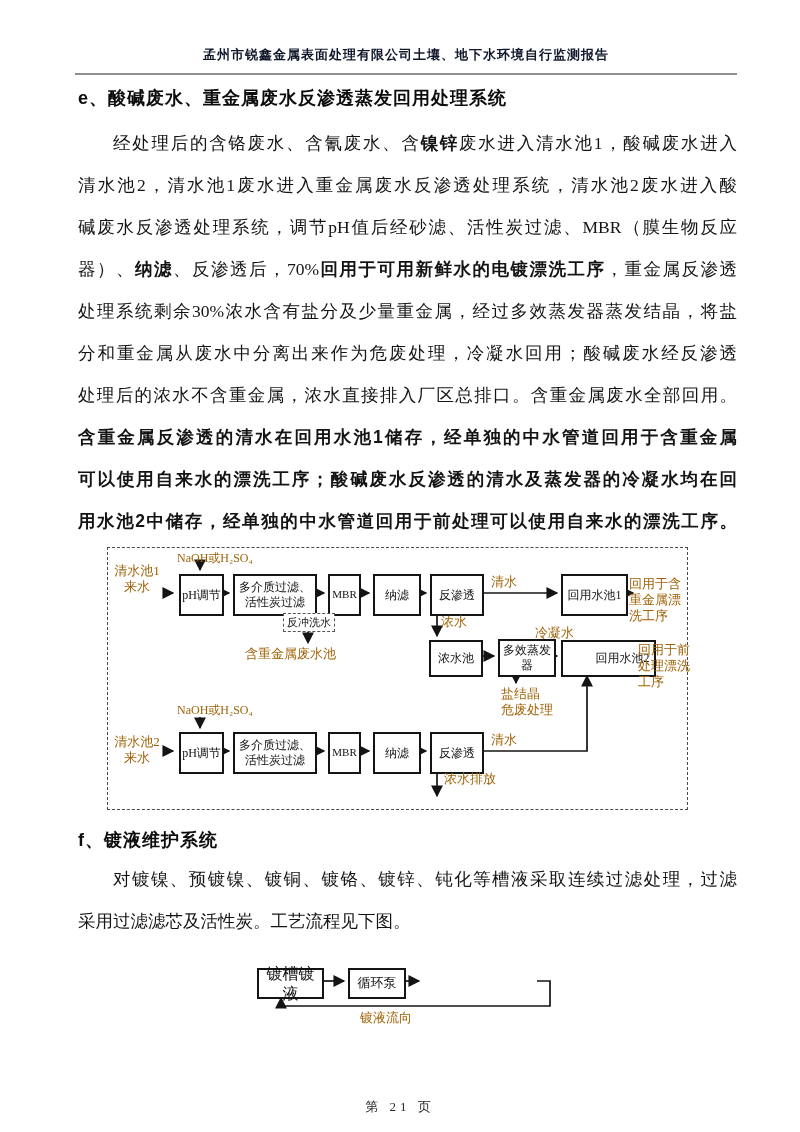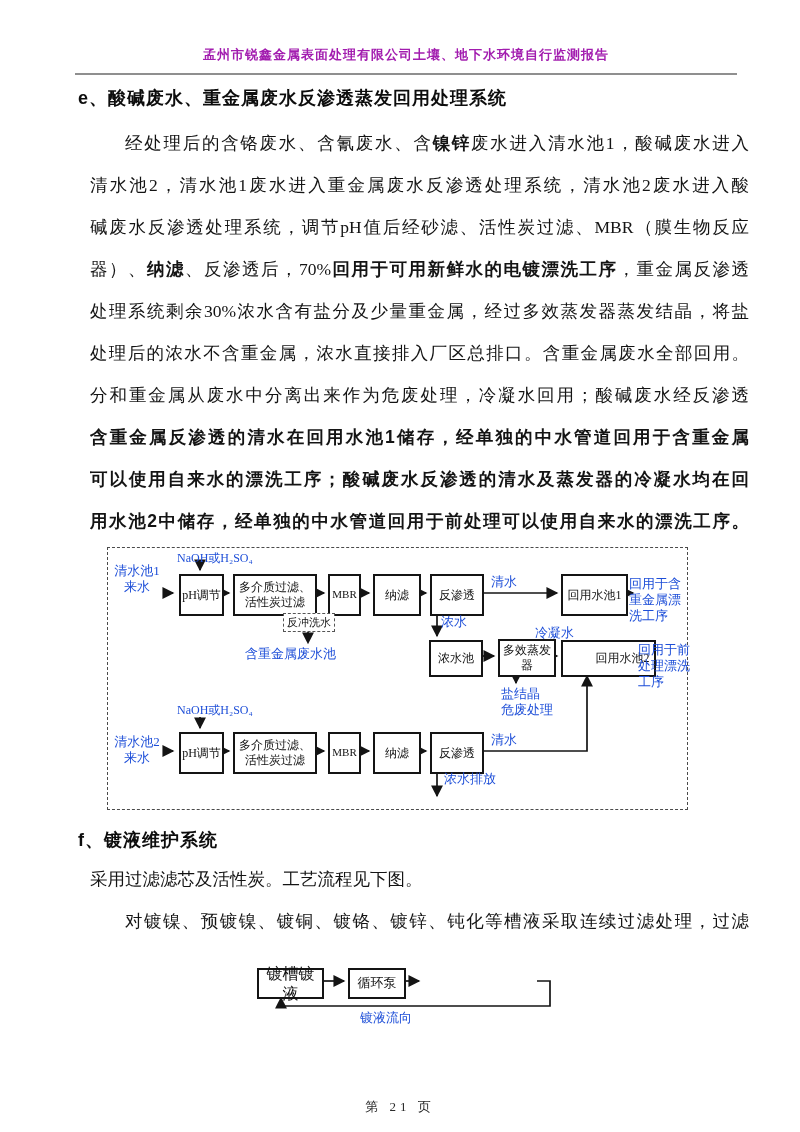--- a/index.html
+++ b/index.html
@@ -6,48 +6,48 @@
   body{
     width:800px;height:1132px;position:relative;background:#ffffff;
     font-family:"Liberation Serif","DejaVu Serif",serif;color:#161616;
     overflow:hidden;
   }
   
   .hdr{
     position:absolute;left:75px;top:46px;width:662px;text-align:center;
     font-size:13px;font-weight:700;letter-spacing:1px;
     padding-bottom:9px;border-bottom:2px solid #8f8f8f;
-    font-family:"Liberation Sans","DejaVu Sans",sans-serif;color:#a21caf;
+    font-family:"Liberation Sans","DejaVu Sans",sans-serif;color:#0f172a;
   }
   
   .sec-title{
     position:absolute;left:78px;width:659px;font-size:18px;font-weight:700;
     font-family:"Liberation Sans","DejaVu Sans",sans-serif;color:#0d0d0d;
     letter-spacing:1px;
   }
   
-  .para{position:absolute;left:78px;width:659px;margin-left:12px;}
+  .para{position:absolute;left:78px;width:659px;}
   .pline{
     height:42px;line-height:42px;font-size:17.5px;white-space:nowrap;
     text-align:justify;color:#141414;
   }
   .pline.just{white-space:normal;text-align-last:justify;height:42px;overflow:hidden;}
   .pline.ind{text-indent:35px;}
   .bseg{font-weight:700;font-family:"Liberation Sans","DejaVu Sans",sans-serif;}
   
   .diagram{position:absolute;}
   .dash-frame{position:absolute;border:1px dashed #4a4a4a;background:transparent;}
   .fbox{
     position:absolute;border:2px solid #141414;background:#fff;
     display:flex;align-items:center;justify-content:center;text-align:center;
     font-size:12px;line-height:1.25;white-space:pre-line;color:#111;
   }
   .fbox.dashed{border:1px dashed #555;font-size:11px;}
   .dlabel{
-    position:absolute;font-size:13px;line-height:16px;color:#1d4ed8;
+    position:absolute;font-size:13px;line-height:16px;color:#a16207;
     white-space:pre-line;
   }
   .dlabel.ctr{text-align:center;}
   svg.flow{position:absolute;left:0;top:0;}
   
   .footer{
     position:absolute;left:0;top:1054px;width:800px;text-align:center;
     font-size:13px;letter-spacing:4px;color:#2b2b2b;margin-top:44px;
   }
 </style>
@@ -56,22 +56,22 @@
 
 <div class="hdr">孟州市锐鑫金属表面处理有限公司土壤、地下水环境自行监测报告</div>
 
 <div class="sec-title" style="top:86px;">e、酸碱废水、重金属废水反渗透蒸发回用处理系统</div>
 <div class="para" id="para-e" style="top:122px;">
     <div class="pline just ind"><span>经处理后的含铬废水、含氰废水、含</span><span class="bseg">镍锌</span><span>废水进入清水池1，酸碱废水进入</span></div>
     <div class="pline just"><span>清水池2，清水池1废水进入重金属废水反渗透处理系统，清水池2废水进入酸</span></div>
     <div class="pline just"><span>碱废水反渗透处理系统，调节pH值后经砂滤、活性炭过滤、MBR（膜生物反应</span></div>
     <div class="pline just"><span>器）、</span><span class="bseg">纳滤</span><span>、反渗透后，70%</span><span class="bseg">回用于可用新鲜水的电镀漂洗工序</span><span>，重金属反渗透</span></div>
     <div class="pline just"><span>处理系统剩余30%浓水含有盐分及少量重金属，经过多效蒸发器蒸发结晶，将盐</span></div>
+    <div class="pline just"><span>分和重金属从废水中分离出来作为危废处理，冷凝水回用；酸碱废水经反渗透</span></div>
     <div class="pline just"><span>处理后的浓水不含重金属，浓水直接排入厂区总排口。含重金属废水全部回用。</span></div>
-    <div class="pline just"><span>分和重金属从废水中分离出来作为危废处理，冷凝水回用；酸碱废水经反渗透</span></div>
     <div class="pline just"><span class="bseg">含重金属反渗透的清水在回用水池1储存，经单独的中水管道回用于含重金属</span></div>
     <div class="pline just"><span class="bseg">可以使用自来水的漂洗工序；酸碱废水反渗透的清水及蒸发器的冷凝水均在回</span></div>
     <div class="pline just"><span class="bseg">用水池2中储存，经单独的中水管道回用于前处理可以使用自来水的漂洗工序。</span></div>
   </div>
 
 <div class="diagram" style="left:107px;top:547px;width:640px;height:262px;">
   <div class="dash-frame" style="left:0;top:0;width:579px;height:261px;"></div>
 
   <svg class="flow" width="640" height="262" viewBox="0 0 640 262">
     <defs>
@@ -142,22 +142,22 @@
 活性炭过滤</div>
   <div class="fbox" style="left:221px;top:185px;width:29px;height:38px;font-size:11px;">MBR</div>
   <div class="fbox" style="left:266px;top:185px;width:44px;height:38px;">纳滤</div>
   <div class="fbox" style="left:323px;top:185px;width:50px;height:38px;">反渗透</div>
   <div class="dlabel" style="left:384px;top:185px;width:40px;">清水</div>
   <div class="dlabel" style="left:337px;top:224px;width:64px;">浓水排放</div>
 </div>
 
 <div class="sec-title" style="top:828px;">f、镀液维护系统</div>
 <div class="para" id="para-f" style="top:858px;">
+    <div class="pline just ind"><span>对镀镍、预镀镍、镀铜、镀铬、镀锌、钝化等槽液采取连续过滤处理，过滤</span></div>
     <div class="pline"><span>采用过滤滤芯及活性炭。工艺流程见下图。</span></div>
-    <div class="pline just ind"><span>对镀镍、预镀镍、镀铜、镀铬、镀锌、钝化等槽液采取连续过滤处理，过滤</span></div>
   </div>
 
 <div class="diagram" style="left:78px;top:962px;width:659px;height:72px;">
   <svg class="flow" width="659" height="72" viewBox="0 0 659 72">
     <g stroke="#141414" stroke-width="1.7" fill="none">
       <line x1="242" y1="19" x2="266" y2="19" marker-end="url(#ah)"></line>
       <line x1="324" y1="19" x2="341" y2="19" marker-end="url(#ah)"></line>
       <polyline points="459,19 472,19 472,44 203,44 203,36" marker-end="url(#ah)"></polyline>
     </g>
   </svg>

